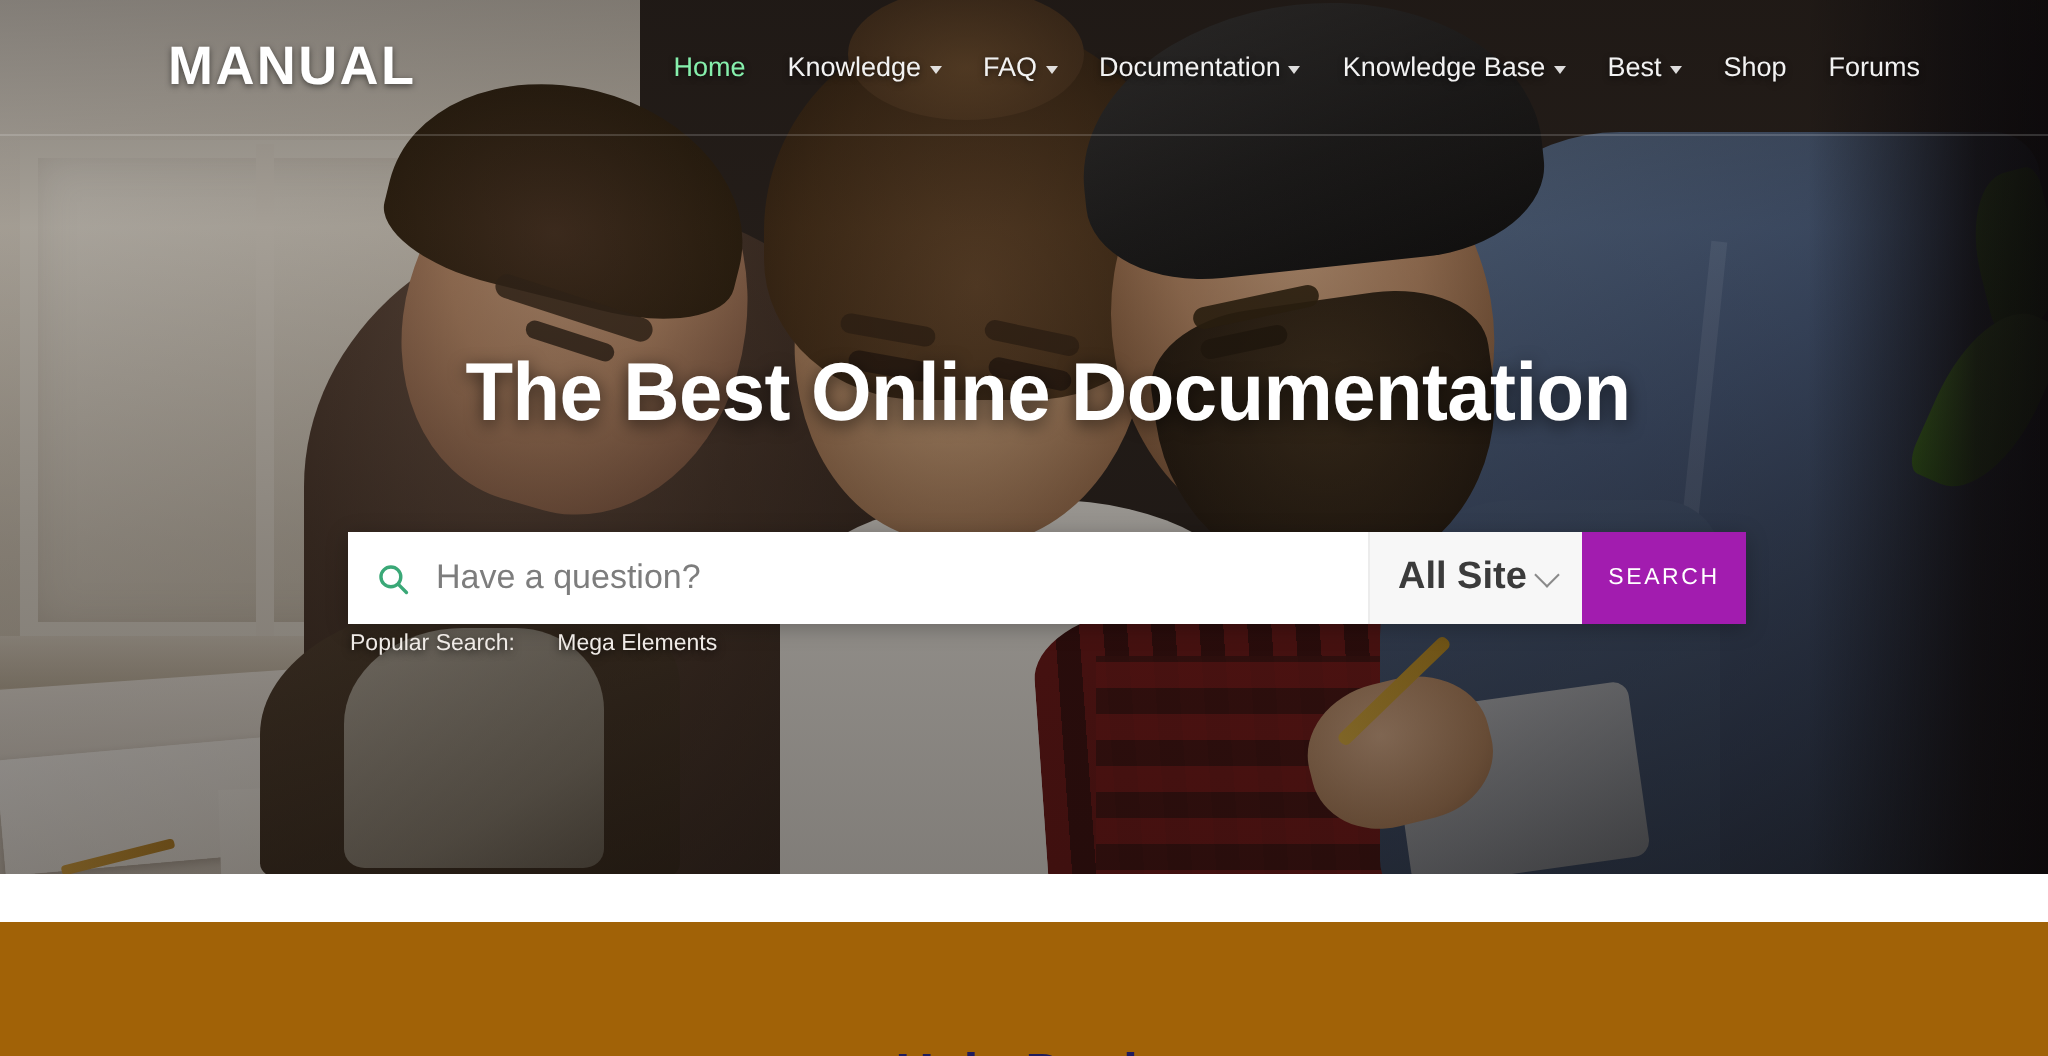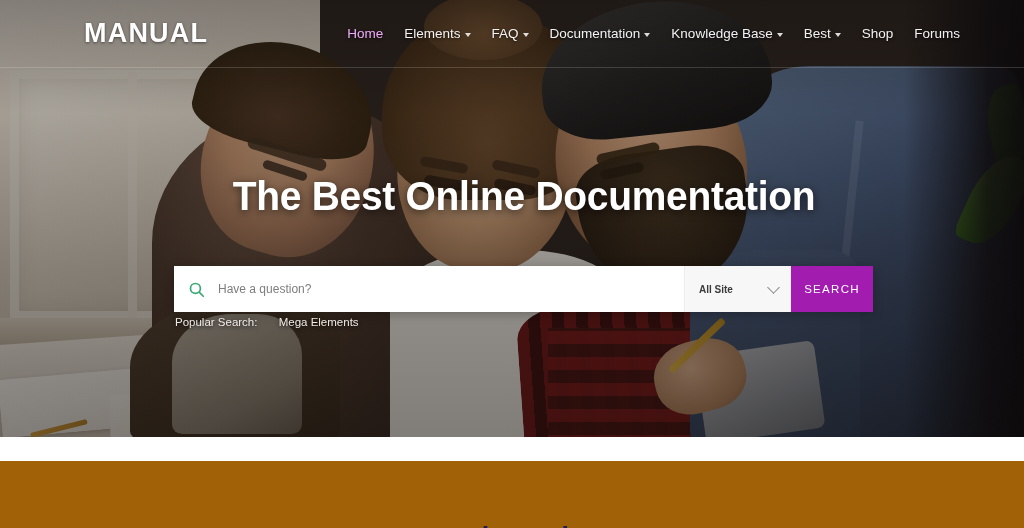--- a/index.html
+++ b/index.html
@@ -273,21 +273,21 @@
     display:flex; align-items:center; gap:21px;
   }
   .nav-item {
     display:flex; align-items:center; gap:4px;
     color:#f2f2f2;
     font-size:13.5px;
     white-space:nowrap;
     text-shadow:0 1px 3px rgba(0,0,0,.6);
     cursor:pointer;
   }
-  .nav-item.active { color:#f0abfc; }
+  .nav-item.active { color:#86efac; }
   .caret {
     width:0; height:0;
     border-left:3.5px solid transparent;
     border-right:3.5px solid transparent;
     border-top:4px solid currentColor;
     opacity:.9;
     margin-top:2px;
   }
 
   
@@ -322,36 +322,36 @@
     box-shadow:0 2px 10px rgba(0,0,0,.26);
   }
   .search-icon-wrap {
     display:flex; align-items:center; justify-content:center;
     width:44px;
   }
   .search-input {
     flex:1;
     border:0; outline:0;
     font-family:"Liberation Sans", sans-serif;
-    font-size:12px;
+    font-size:17px;
     color:#3a3a3a;
     background:transparent;
   }
   .search-input::placeholder { color:#7d7d7d; }
   .select-wrap {
     width:107px;
     background:#f7f7f7;
     border-left:1px solid #ececec;
     display:flex; align-items:center;
     padding-left:14px;
     position:relative;
     cursor:pointer;
   }
   .select-label {
-    font-size:10px; font-weight:700; color:#3b3b3b;
+    font-size:19px; font-weight:700; color:#3b3b3b;
   }
   .select-chevron {
     position:absolute; right:13px; top:17px;
     width:9px; height:9px;
     border-right:1.6px solid #8a8a8a;
     border-bottom:1.6px solid #8a8a8a;
     transform:rotate(45deg);
   }
   .search-btn {
     width:82px;
@@ -445,21 +445,21 @@
 
   <div class="header">
     <div class="logo">MANUAL</div>
     <nav class="nav">
 
       <div class="nav-item active">
         <span>Home</span>
       </div>
 
       <div class="nav-item">
-        <span>Elements</span>
+        <span>Knowledge</span>
         <span class="caret"></span>
       </div>
 
       <div class="nav-item">
         <span>FAQ</span>
         <span class="caret"></span>
       </div>
 
       <div class="nav-item">
         <span>Documentation</span>

